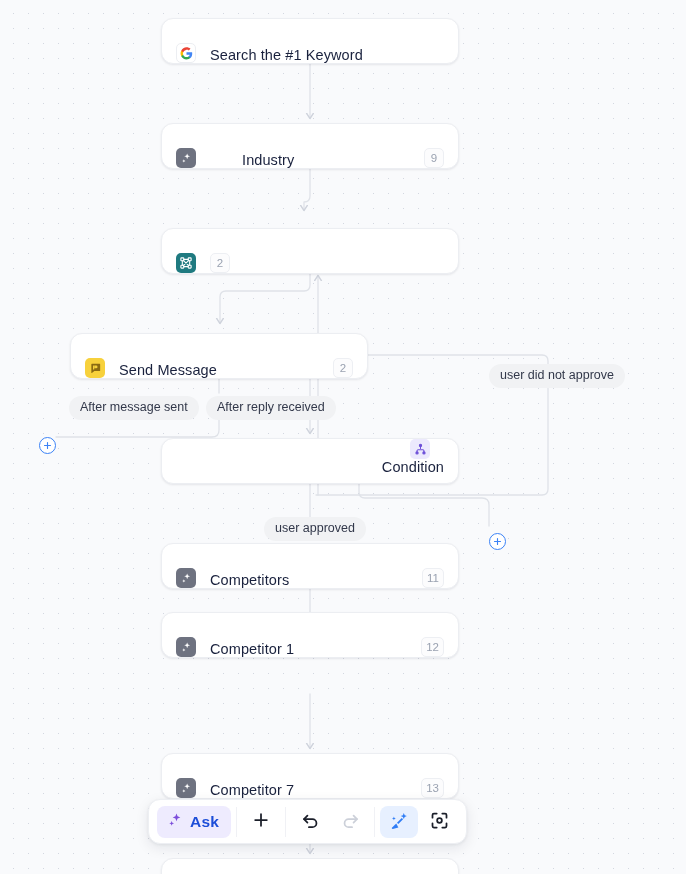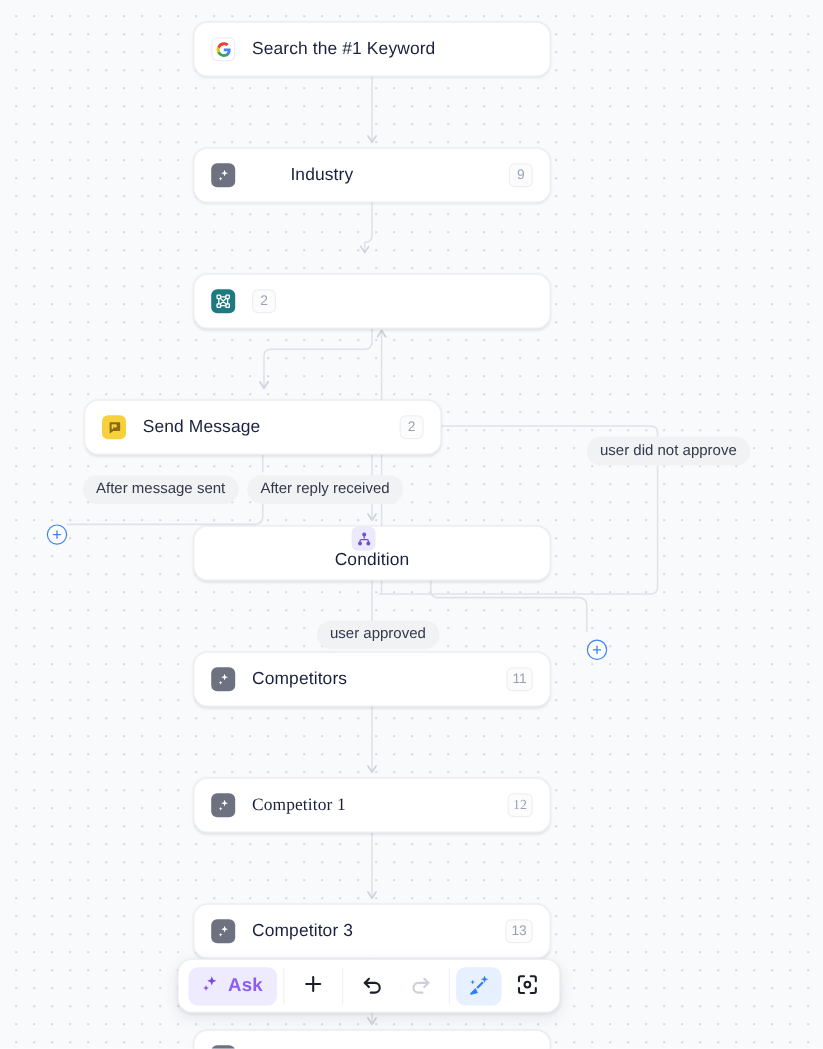--- a/index.html
+++ b/index.html
@@ -22,21 +22,21 @@
   #edges { position: absolute; left: 0; top: 0; width: 686px; height: 874px; }
 
   
   .node {
     position: absolute;
     background: #ffffff;
     border: 1px solid #eceef2;
     border-radius: 12px;
     box-shadow: 0 1px 2px rgba(16,24,40,0.05), 0 1px 3px rgba(16,24,40,0.04);
     display: flex;
-    align-items: center;
+    align-items: flex-end;
     padding: 0 14px;
     height: 46px;
   }
   .node .nicon {
     width: 20px; height: 20px;
     border-radius: 5px;
     flex: 0 0 20px;
     display: flex; align-items: center; justify-content: center;
     margin-right: 14px;
     overflow: hidden;
@@ -117,21 +117,21 @@
     cursor: pointer;
     padding: 0 8px;
   }
   .tbtn.ask {
     background: #eeebfe;
     gap: 6px;
     padding: 0 12px 0 10px;
   }
   .tbtn.ask .asklabel {
     font-size: 15.5px;
-    color: #8b5cf6;
+    color: #1d4ed8;
     font-weight: 600;
     letter-spacing: .2px;
   }
   .tbtn.active { background: #e7f0ff; }
   .tsep {
     width: 1px; height: 30px; background: #f0f1f5; margin: 0 3px;
     flex: 0 0 1px;
   }
 </style>
 </head>
@@ -236,38 +236,38 @@
       <div class="node" style="left: 161px; top: 543px; width: 298px;">
         <span class="nicon ic-ai">
           <svg width="13" height="13" viewBox="0 0 24 24" fill="#ffffff">
             <path d="M13.2 2.6l1.45 3.85 3.85 1.45-3.85 1.45-1.45 3.85-1.45-3.85L7.9 7.9l3.85-1.45z"></path>
             <path d="M7.1 13.6l.82 2.18 2.18.82-2.18.82-.82 2.18-.82-2.18-2.18-.82 2.18-.82z"></path>
           </svg>
         </span>
         <span class="ntitle">Competitors</span>
         <span class="nbadge">11</span>
       </div>
-      <div class="node" style="left: 161px; top: 648px; width: 298px; font-family: Liberation Serif, serif;">
+      <div class="node" style="left: 161px; top: 612px; width: 298px;">
         <span class="nicon ic-ai">
           <svg width="13" height="13" viewBox="0 0 24 24" fill="#ffffff">
             <path d="M13.2 2.6l1.45 3.85 3.85 1.45-3.85 1.45-1.45 3.85-1.45-3.85L7.9 7.9l3.85-1.45z"></path>
             <path d="M7.1 13.6l.82 2.18 2.18.82-2.18.82-.82 2.18-.82-2.18-2.18-.82 2.18-.82z"></path>
           </svg>
         </span>
         <span class="ntitle">Competitor 1</span>
         <span class="nbadge">12</span>
       </div>
       <div class="node" style="left: 161px; top: 753px; width: 298px;">
         <span class="nicon ic-ai">
           <svg width="13" height="13" viewBox="0 0 24 24" fill="#ffffff">
             <path d="M13.2 2.6l1.45 3.85 3.85 1.45-3.85 1.45-1.45 3.85-1.45-3.85L7.9 7.9l3.85-1.45z"></path>
             <path d="M7.1 13.6l.82 2.18 2.18.82-2.18.82-.82 2.18-.82-2.18-2.18-.82 2.18-.82z"></path>
           </svg>
         </span>
-        <span class="ntitle">Competitor 3</span>
+        <span class="ntitle">Competitor 7</span>
         <span class="nbadge">13</span>
       </div>
       <div class="node" style="left: 161px; top: 858px; width: 298px;">
         <span class="nicon ic-ai"></span>
         <span class="ntitle"></span>
       </div>
     </div>
 
   <div id="labels-layer">
       <div class="elabel" style="left: 69px; top: 396px;">After message sent</div>

